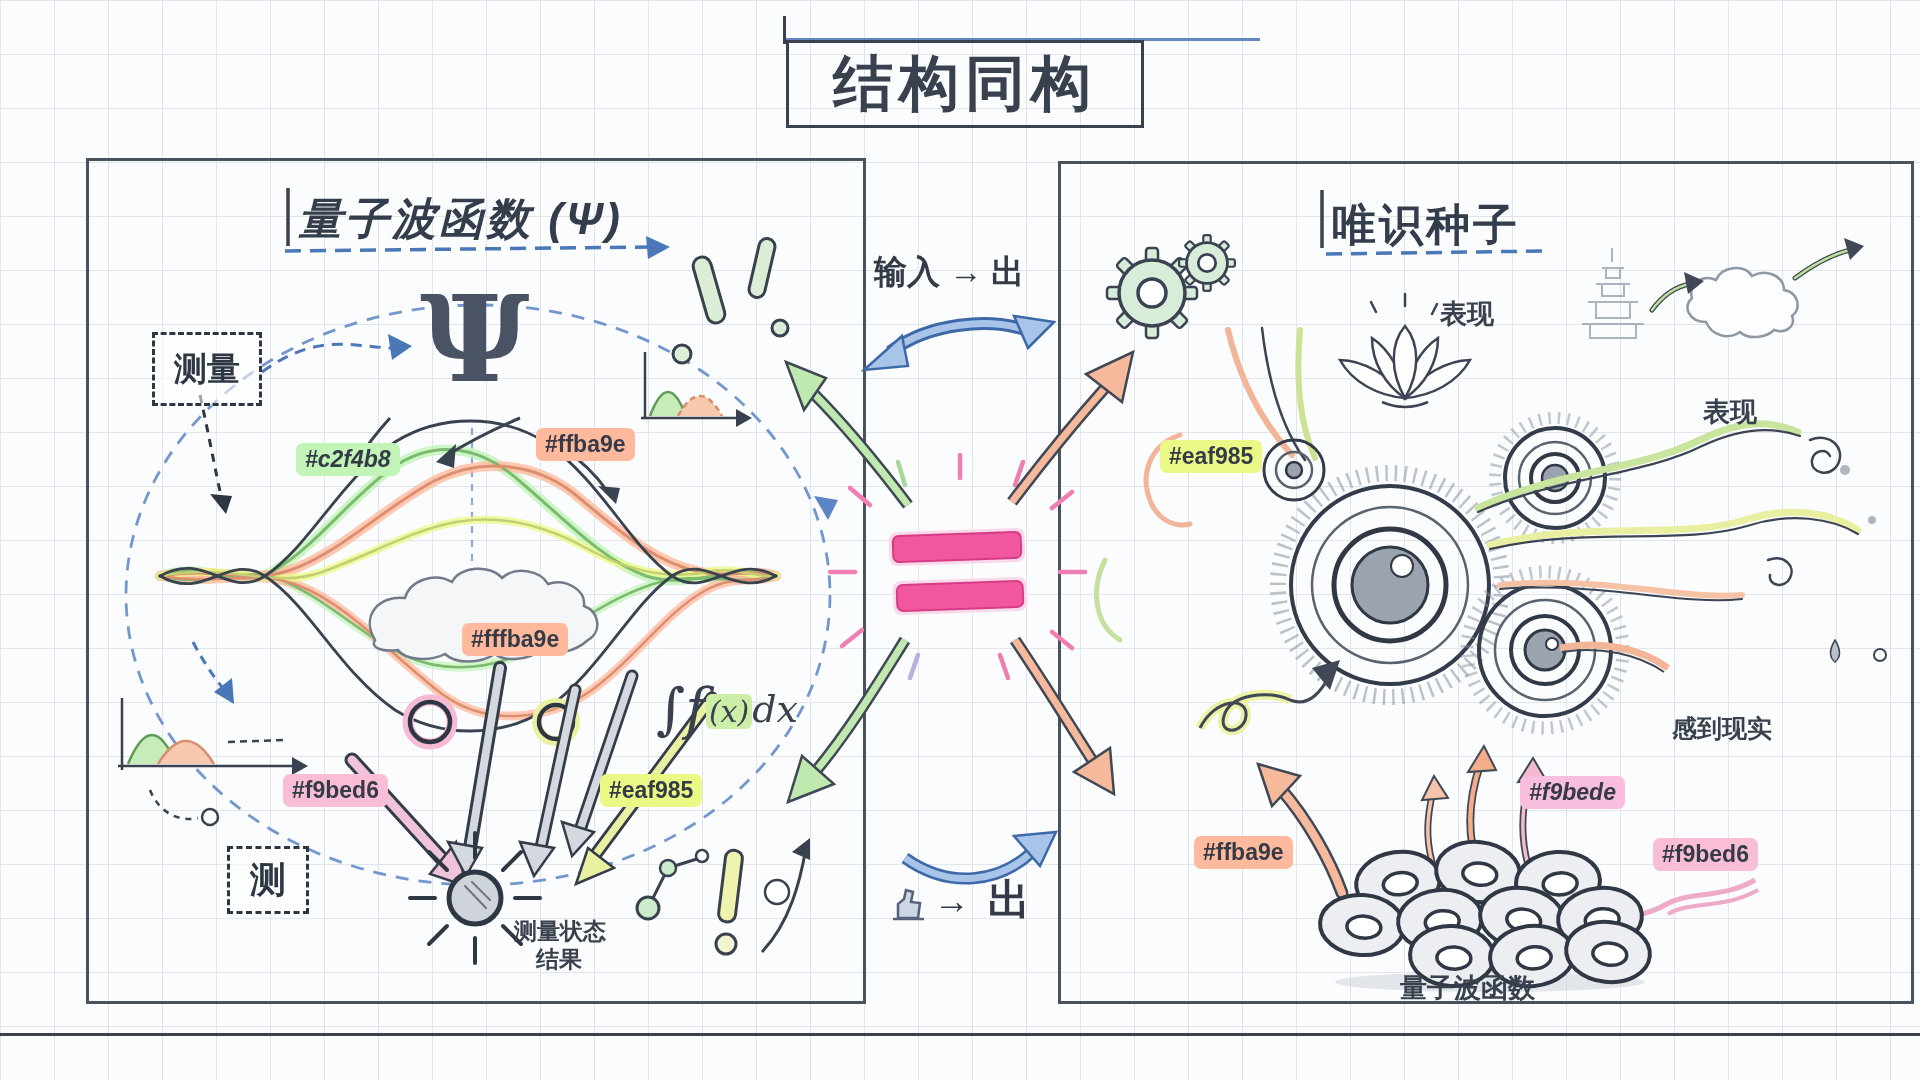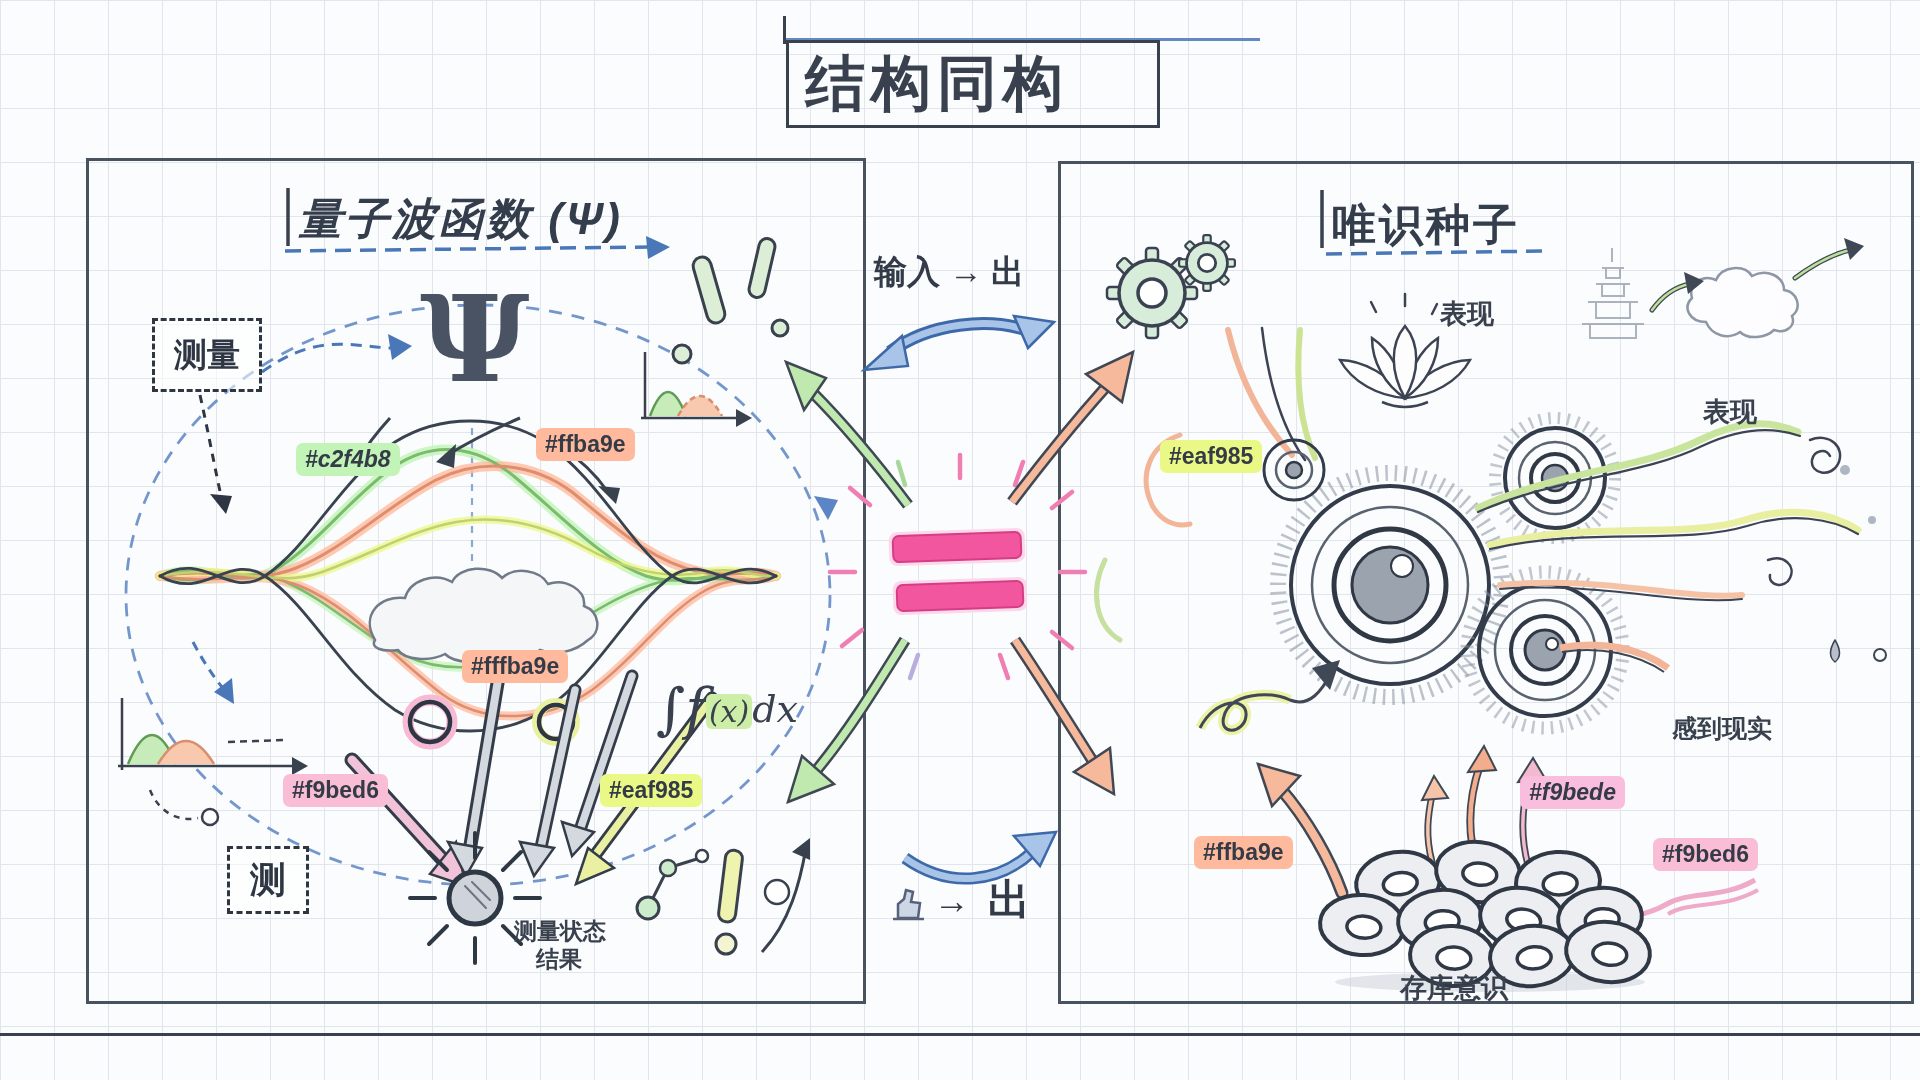--- a/index.html
+++ b/index.html
@@ -9,21 +9,21 @@
     background-image:
       linear-gradient(#e2e5ec 1.5px, transparent 1.5px),
       linear-gradient(90deg,#e2e5ec 1.5px, transparent 1.5px);
     background-size:54px 54px;
     font-family:"Liberation Sans","DejaVu Sans",sans-serif;
     color:#3a4250;
   }
   svg.layer{position:absolute;left:0;top:0;}
   
   .panel{position:absolute;border:3px solid #49525f;}
-  .titlebox{position:absolute;border:3.5px solid #39414f;display:flex;align-items:center;padding-left:16px;}
+  .titlebox{position:absolute;border:3.5px solid #39414f;display:flex;align-items:center;justify-content:center;}
   .titlebox .t{font-size:60px;font-weight:bold;letter-spacing:6px;color:#39414f;}
   .blueline{position:absolute;background:#6388c2;}
   .darktick{position:absolute;background:#39414f;}
   .ptitle{position:absolute;font-size:44px;font-weight:bold;color:#343d4c;letter-spacing:3px;white-space:nowrap;}
   .dashbox{position:absolute;border:3px dashed #2e3643;display:flex;align-items:center;justify-content:center;background:rgba(255,255,255,.55);}
   .dashbox .t{font-weight:bold;color:#2e3643;}
   .pill{position:absolute;font-size:23px;font-weight:bold;color:#343b47;padding:3px 9px;border-radius:7px;white-space:nowrap;}
   .bg-green{background:#c2f4b8;font-style:italic;} .bg-peach{background:#ffba9e;} .bg-pink{background:#f9bed6;}
   .bg-yellow{background:#eaf985;} .bg-pinke{background:#f9bede;}
   .psi{position:absolute;font-family:"DejaVu Serif","Liberation Serif",serif;font-size:120px;color:#4a5364;font-weight:bold;}
@@ -409,29 +409,29 @@
       <use href="#seed" transform="translate(1600,918) rotate(-6)"></use>
       <use href="#seed" transform="translate(1452,956) rotate(3)"></use>
       <use href="#seed" transform="translate(1532,956) rotate(-5)"></use>
       <use href="#seed" transform="translate(1608,952) rotate(6)"></use>
     </g>
   </svg>
 
   <div class="ptitle" style="left:298px;top:190px;font-style:italic;">量子波函数 (Ψ)</div>
   <div class="ptitle" style="left:1332px;top:196px;">唯识种子</div>
 
-  <div class="dashbox" style="left:152px;top:318px;width:104px;height:68px;">
+  <div class="dashbox" style="left:152px;top:332px;width:104px;height:68px;">
     <span class="t" style="font-size:33px;">测量</span>
   </div>
 
   <div class="psi" style="left:420px;top:268px;">Ψ</div>
 
   <div class="pill bg-green" style="left:296px;top:443px;">#c2f4b8</div>
   <div class="pill bg-peach" style="left:536px;top:428px;">#ffba9e</div>
-  <div class="pill bg-peach" style="left:462px;top:650px;">#fffba9e</div>
+  <div class="pill bg-peach" style="left:462px;top:623px;">#fffba9e</div>
   <div class="pill bg-pink" style="left:283px;top:774px;">#f9bed6</div>
   <div class="pill bg-yellow" style="left:600px;top:774px;">#eaf985</div>
 
   <div class="integral" style="left:656px;top:676px;">
     <span class="big">∫f</span><span class="hx">(x)</span><span class="mid">dx</span>
   </div>
 
   <div class="dashbox" style="left:227px;top:846px;width:76px;height:62px;">
     <span class="t" style="font-size:36px;">测</span>
   </div>
@@ -443,15 +443,15 @@
   <div class="cjk-mid" style="left:934px;top:880px;font-size:36px;">→</div>
   <div class="cjk-mid" style="left:988px;top:872px;font-size:42px;">出</div>
 
   <div class="caption" style="left:1440px;top:296px;font-size:27px;">表现</div>
   <div class="caption" style="left:1703px;top:394px;font-size:27px;">表现</div>
   <div class="pill bg-yellow" style="left:1160px;top:440px;">#eaf985</div>
   <div class="caption" style="left:1672px;top:712px;font-size:25px;">感到现实</div>
   <div class="pill bg-pinke" style="left:1520px;top:776px;font-style:italic;">#f9bede</div>
   <div class="pill bg-peach" style="left:1194px;top:836px;">#ffba9e</div>
   <div class="pill bg-pink" style="left:1653px;top:838px;">#f9bed6</div>
-  <div class="caption" style="left:1400px;top:970px;font-size:27px;">存库意识</div>
+  <div class="caption" style="left:1400px;top:970px;font-size:27px;">量子波函数</div>
 
 </div>
 
 </body></html>

